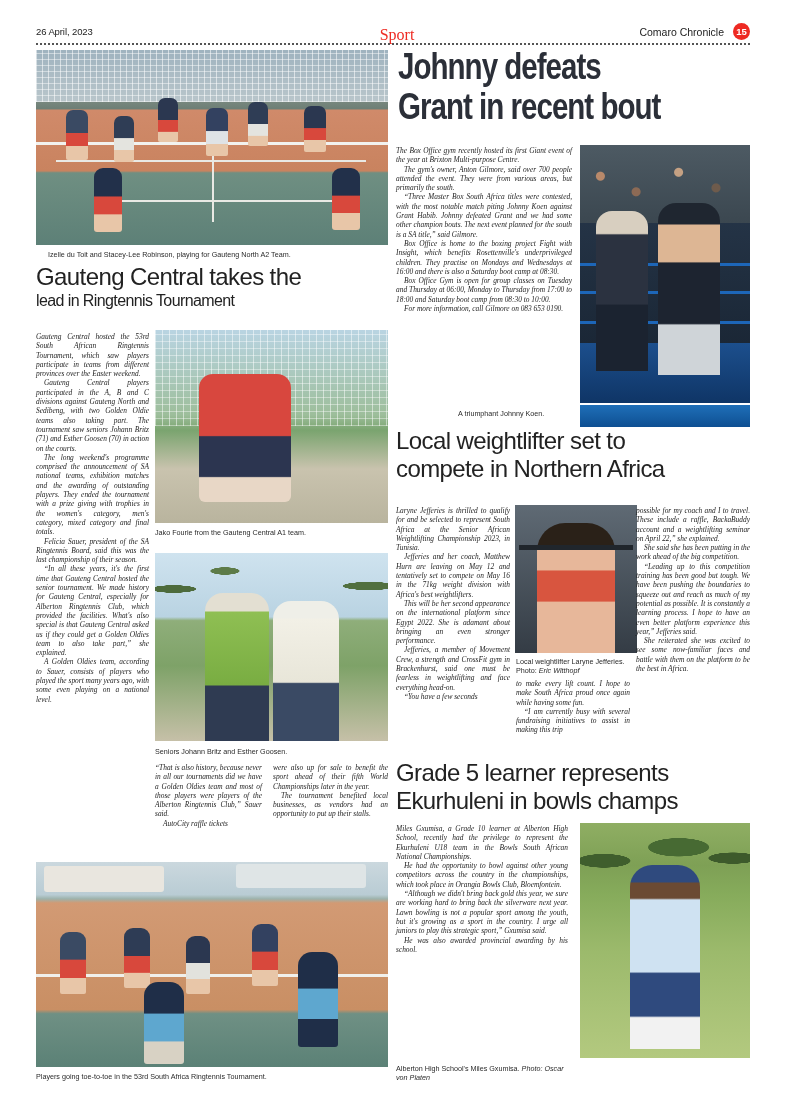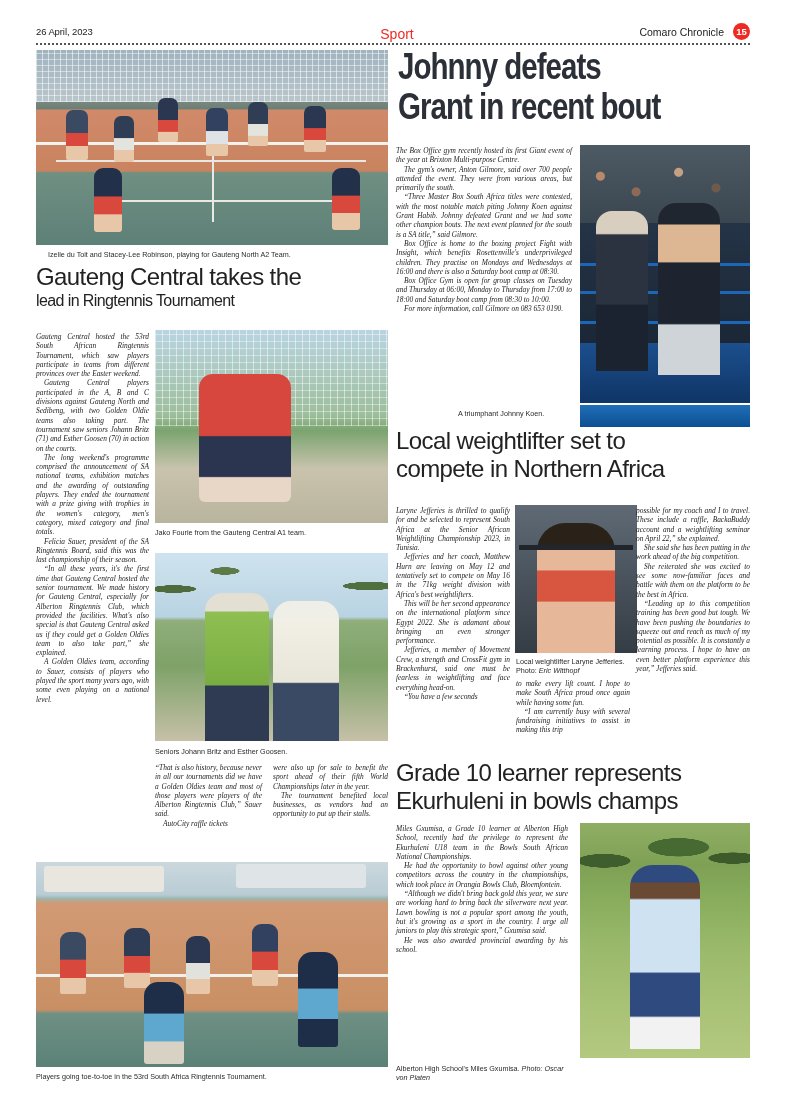--- a/index.html
+++ b/index.html
@@ -18,22 +18,22 @@
   .masthead {
     position: absolute; left: 36px; top: 26px; width: 714px; height: 22px;
   }
   .mh-date {
     position: absolute; left: 0; top: 0;
     font-family: "Liberation Sans", sans-serif;
     font-size: 9.5px; color: #222; letter-spacing: -0.1px;
   }
   .mh-section {
     position: absolute; left: 8px; right: 0; top: 0; text-align: center;
-    font-family: Liberation Sans, sans-serif;
-    font-size: 14px; color: #ee2a23; font-weight: 400;
+    font-family: Liberation Serif, serif;
+    font-size: 16px; color: #ee2a23; font-weight: 400;
   }
   .mh-title {
     position: absolute; right: 26px; top: 0; text-align: right;
     font-family: "Liberation Sans", sans-serif;
     font-size: 10.5px; color: #222;
   }
   .mh-pageno {
     position: absolute; right: 0; top: -3px;
     width: 17px; height: 17px; border-radius: 50%;
     background: #ee2a23; color: #fff;
@@ -302,25 +302,25 @@
   <div class="abs caption" style="left:516px;top:657px;width:120px;"><span>Local weightlifter Laryne Jefferies. Photo: </span><em>Eric Witthopf</em></div>
 
   <div class="abs body-col" style="left:516px;top:679px;width:114px;height:66px;">
     <p class="first">to make every lift count. I hope to make South Africa proud once again while having some fun.</p>
     <p>“I am currently busy with several fundraising initiatives to assist in making this trip</p>
   </div>
 
   <div class="abs body-col" style="left:636px;top:506px;width:114px;height:238px;">
     <p class="first">possible for my coach and I to travel. These include a raffle, BackaBuddy account and a weightlifting seminar on April 22,” she explained.</p>
     <p>She said she has been putting in the work ahead of the big competition.</p>
+    <p>“Leading up to this competition training has been good but tough. We have been pushing the boundaries to squeeze out and reach as much of my potential as possible. It is constantly a learning process. I hope to have an even better platform experience this year,” Jefferies said.</p>
     <p>She reiterated she was excited to see some now-familiar faces and battle with them on the platform to be the best in Africa.</p>
-    <p>“Leading up to this competition training has been good but tough. We have been pushing the boundaries to squeeze out and reach as much of my potential as possible. It is constantly a learning process. I hope to have an even better platform experience this year,” Jefferies said.</p>
-  </div>
-
-  <div class="abs hl" style="left:396px;top:760px;width:370px;font-size:24px;">Grade 10 learner represents</div>
+  </div>
+
+  <div class="abs hl" style="left:396px;top:760px;width:370px;font-size:24px;">Grade 5 learner represents</div>
   <div class="abs hl" style="left:396px;top:788px;width:370px;font-size:24px;">Ekurhuleni in bowls champs</div>
 
   <div class="abs body-col" style="left:396px;top:824px;width:172px;height:230px;">
     <p class="first">Miles Gxumisa, a Grade 10 learner at Alberton High School, recently had the privilege to represent the Ekurhuleni U18 team in the Bowls South African National Championships.</p>
     <p>He had the opportunity to bowl against other young competitors across the country in the championships, which took place in Orangia Bowls Club, Bloemfontein.</p>
     <p>“Although we didn't bring back gold this year, we sure are working hard to bring back the silverware next year. Lawn bowling is not a popular sport among the youth, but it's growing as a sport in the country. I urge all juniors to play this strategic sport,” Gxumisa said.</p>
     <p>He was also awarded provincial awarding by his school.</p>
   </div>
 
   <div class="photo p7">

